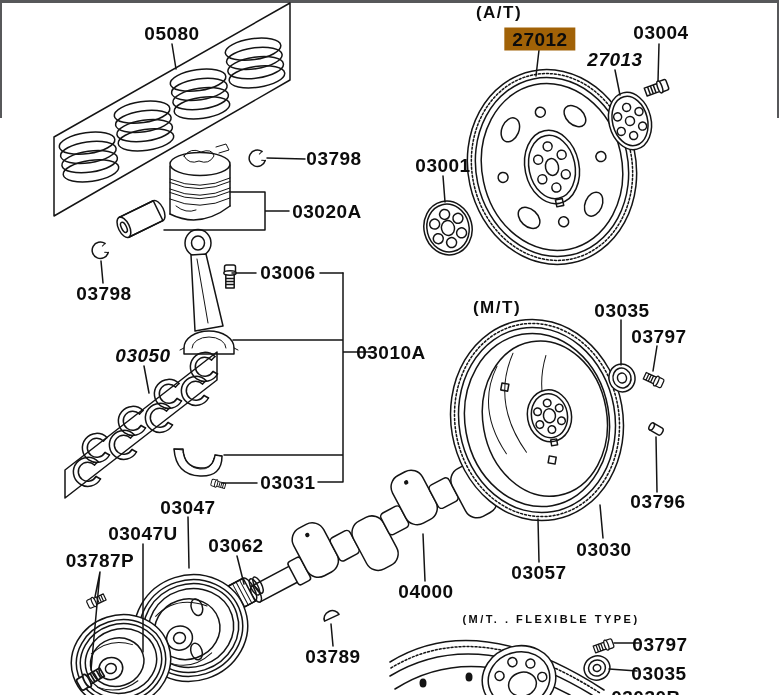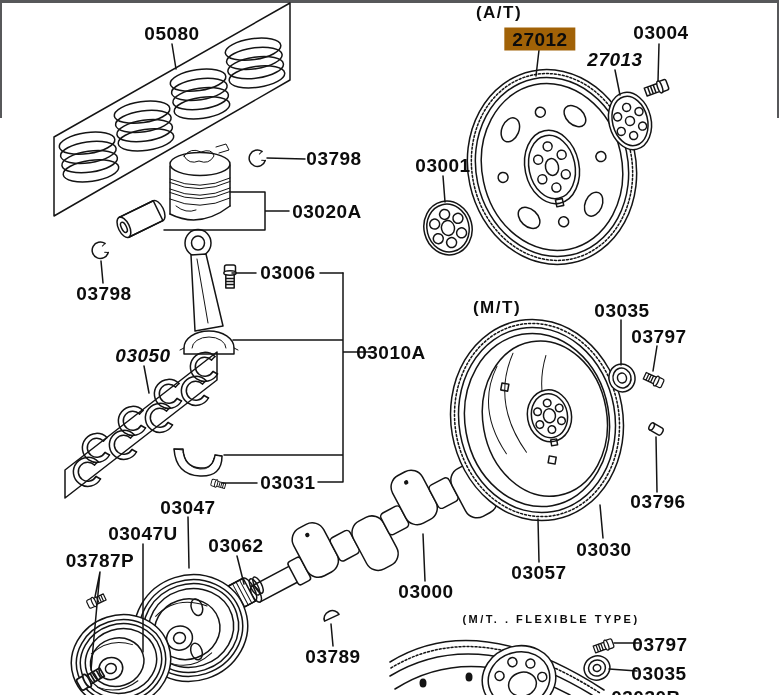--- a/index.html
+++ b/index.html
@@ -340,20 +340,20 @@
       <div class="lbl part" style="left: 143px; top: 355px; font-style: italic;">03050</div>
       <div class="lbl part" style="left: 391px; top: 352px;">03010A</div>
       <div class="lbl part" style="left: 288px; top: 482px;">03031</div>
       <div class="lbl part" style="left: 658px; top: 501px;">03796</div>
       <div class="lbl part" style="left: 188px; top: 507px;">03047</div>
       <div class="lbl part" style="left: 143px; top: 533px;">03047U</div>
       <div class="lbl part" style="left: 236px; top: 545px;">03062</div>
       <div class="lbl part" style="left: 604px; top: 549px;">03030</div>
       <div class="lbl part" style="left: 100px; top: 560px;">03787P</div>
       <div class="lbl part" style="left: 539px; top: 572px;">03057</div>
-      <div class="lbl part" style="left: 426px; top: 591px;">03000</div>
+      <div class="lbl part" style="left: 426px; top: 591px;">04000</div>
       <div class="lbl section-wide" style="left: 551px; top: 619px;">(M/T. . FLEXIBLE TYPE)</div>
       <div class="lbl part" style="left: 660px; top: 644px;">03797</div>
       <div class="lbl part" style="left: 659px; top: 673px;">03035</div>
       <div class="lbl part" style="left: 333px; top: 656px;">03789</div>
       <div class="lbl part" style="left: 646px; top: 697px;">03030B</div>
     </div>
 </div>
 
 </body></html>

